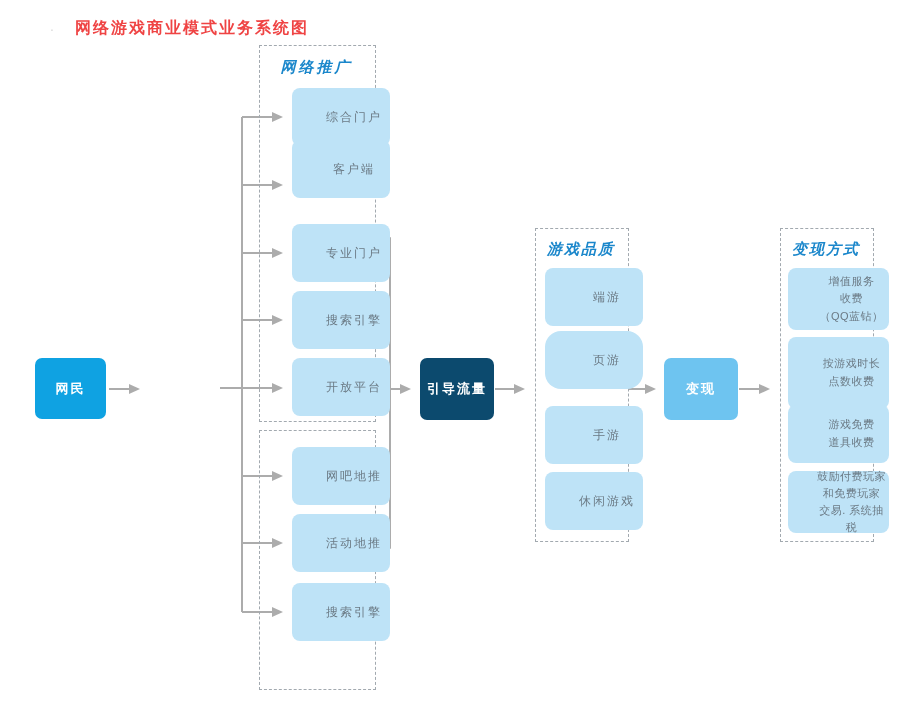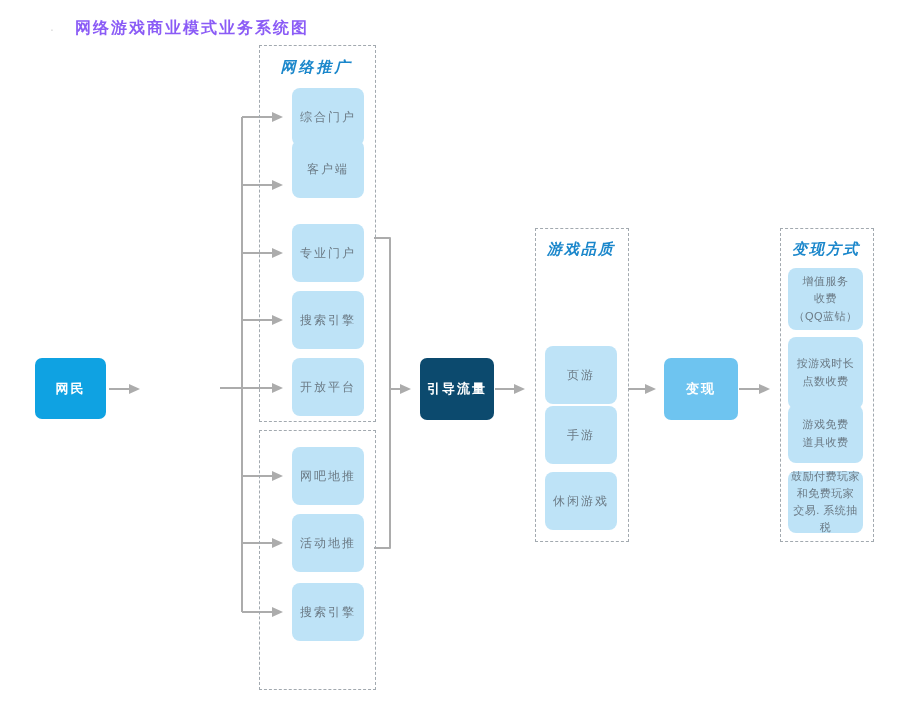--- a/index.html
+++ b/index.html
@@ -4,21 +4,21 @@
 <style>
   html,body{margin:0;padding:0;background:#ffffff;}
   .canvas{
     position:relative;width:918px;height:715px;background:#ffffff;overflow:hidden;
     font-family:"Liberation Sans","DejaVu Sans",sans-serif;
   }
   .connectors{position:absolute;left:0;top:0;width:918px;height:715px;}
 
   .page-title{
     position:absolute;left:75px;top:18px;
-    font-size:16px;letter-spacing:2px;color:#8b5cf6;font-weight:bold;
+    font-size:16px;letter-spacing:2px;color:#ef4444;font-weight:bold;
   }
   .stray{position:absolute;left:50px;top:18px;color:#DADADA;font-size:14px;}
 
   .node{
     position:absolute;display:flex;align-items:center;justify-content:center;
     color:#ffffff;font-weight:bold;font-size:13px;letter-spacing:2px;
     border-radius:7px;text-align:right;
   }
   #n-netizen {left:35px; top:358px;width:71px;height:61px;background:#0FA2E2;}
   #n-attention{left:148px;top:359px;width:71px;height:60px;background:#8FD1F1;font-size:12px;letter-spacing:1px;}
@@ -37,29 +37,29 @@
     font-style:italic;font-weight:bold;font-size:15px;letter-spacing:3px;
   }
   #t-online {left:259px;top:58px; width:115px;}
   #t-ground {left:259px;top:672px;width:112px;margin-top:47px;}
   #t-quality{left:535px;top:240px;width:92px;letter-spacing:2px;}
   #t-methods{left:780px;top:240px;width:92px;letter-spacing:2px;}
 
   .box{
     position:absolute;display:flex;align-items:center;justify-content:center;
     background:#BEE3F7;border-radius:8px;color:#6B7A85;
-    font-size:12px;letter-spacing:2px;text-align:center;
+    font-size:12px;letter-spacing:2px;text-align:center;padding-left:26px;
   }
   .col1{left:292px;width:72px;height:58px;}
   #b-portal  {top:88px;}  #b-client  {top:140px;} #b-propotal{top:224px;}
   #b-search  {top:291px;} #b-open    {top:358px;}
   #b-cafe    {top:447px;} #b-activity{top:514px;} #b-groundad{top:583px;}
 
   .col3{left:545px;width:72px;height:58px;}
-  #b-pc{top:268px;} #b-web{top:346px;} #b-mobile{top:406px;} #b-casual{top:472px;}
+  #b-pc{top:268px;} #b-web{top:331px;border-radius:16px;} #b-mobile{top:406px;} #b-casual{top:472px;}
 
   .col4{
     left:788px;width:75px;font-size:11px;letter-spacing:0.5px;
     line-height:1.6;white-space:pre-line;
   }
   #b-vas  {top:268px;height:62px;}
   #b-time {top:337px;height:72px;}
   #b-items{top:405px;height:58px;}
   #b-trade{top:471px;height:62px;line-height:1.55;}
 </style>
@@ -121,20 +121,21 @@
   <div class="box col1" id="b-portal">综合门户</div>
   <div class="box col1" id="b-client">客户端</div>
   <div class="box col1" id="b-propotal">专业门户</div>
   <div class="box col1" id="b-search">搜索引擎</div>
   <div class="box col1" id="b-open">开放平台</div>
 
   <div class="box col1" id="b-cafe">网吧地推</div>
   <div class="box col1" id="b-activity">活动地推</div>
   <div class="box col1" id="b-groundad">搜索引擎</div>
 
+  <div class="box col3" id="b-pc">端游</div>
   <div class="box col3" id="b-web">页游</div>
   <div class="box col3" id="b-casual">休闲游戏</div>
   <div class="box col3" id="b-mobile">手游</div>
 
   <div class="box col4" id="b-vas">增值服务
 收费
 （QQ蓝钻）</div>
   <div class="box col4" id="b-time">按游戏时长
 点数收费</div>
   <div class="box col4" id="b-items">游戏免费

